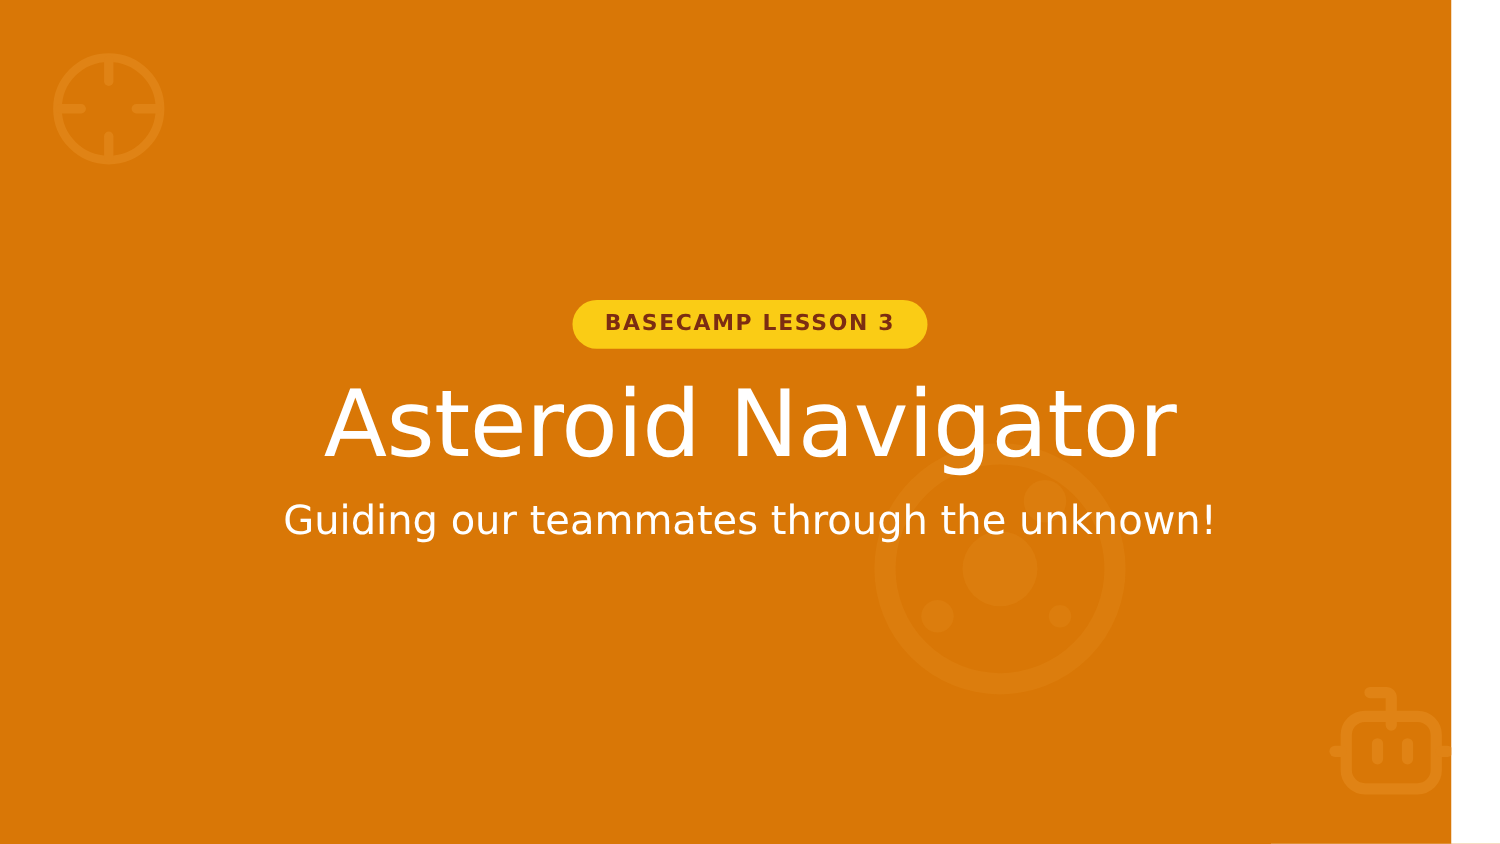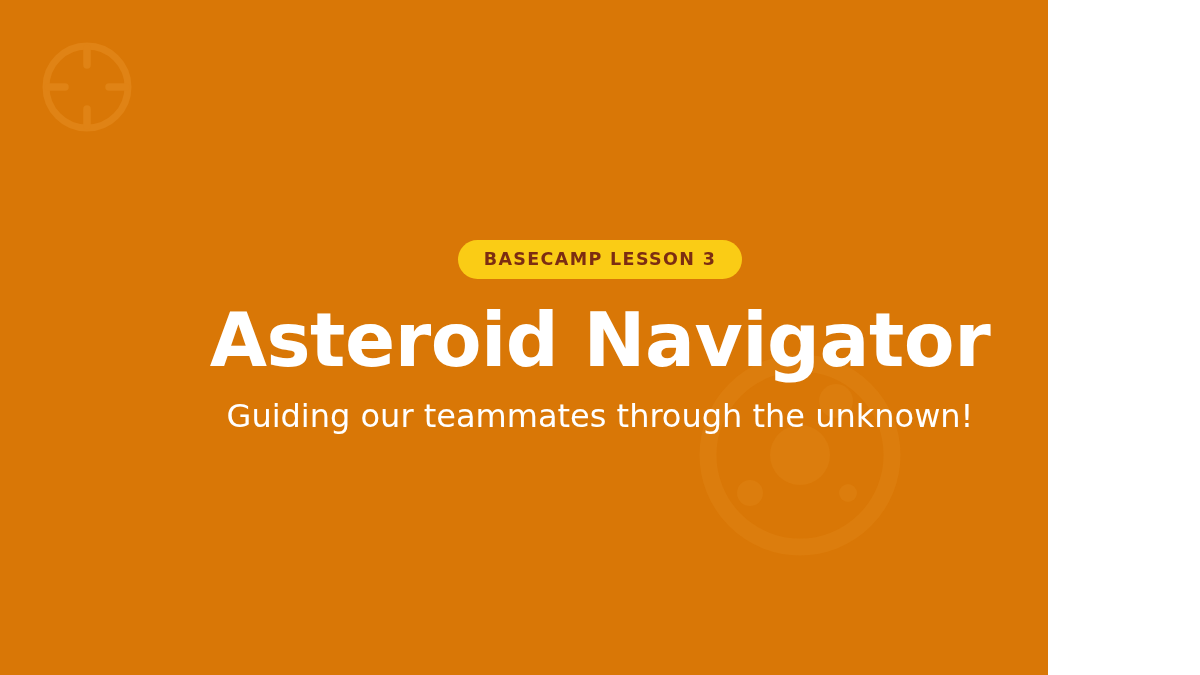--- a/index.html
+++ b/index.html
@@ -8,21 +8,21 @@
   }
   body {
     width: 1200px;
     height: 675px;
     overflow: hidden;
     font-family: "DejaVu Sans", "Liberation Sans", sans-serif;
   }
 
   #slide {
     position: relative;
-    width: 1048px;
+    width: 1161px;
     height: 675px;
     background: #d97706;
     overflow: hidden;
   }
 
   
   .watermark {
     position: absolute;
     pointer-events: none;
   }
@@ -78,21 +78,21 @@
     line-height: 1;
     white-space: nowrap;
     box-sizing: border-box;
   }
 
   #slide-title {
     margin: 23px 0 0 0;
     color: #ffffff;
     font-family: "DejaVu Sans", "Liberation Sans", sans-serif;
     font-size: 74px;
-    font-weight: bold;
+    font-weight: normal;
     letter-spacing: -0.5px;
     line-height: 1.04;
     text-align: center;
     white-space: nowrap;
   }
 
   #slide-subtitle {
     margin: 18px 0 0 0;
     color: #ffffff;
     font-family: "DejaVu Sans", "Liberation Sans", sans-serif;

